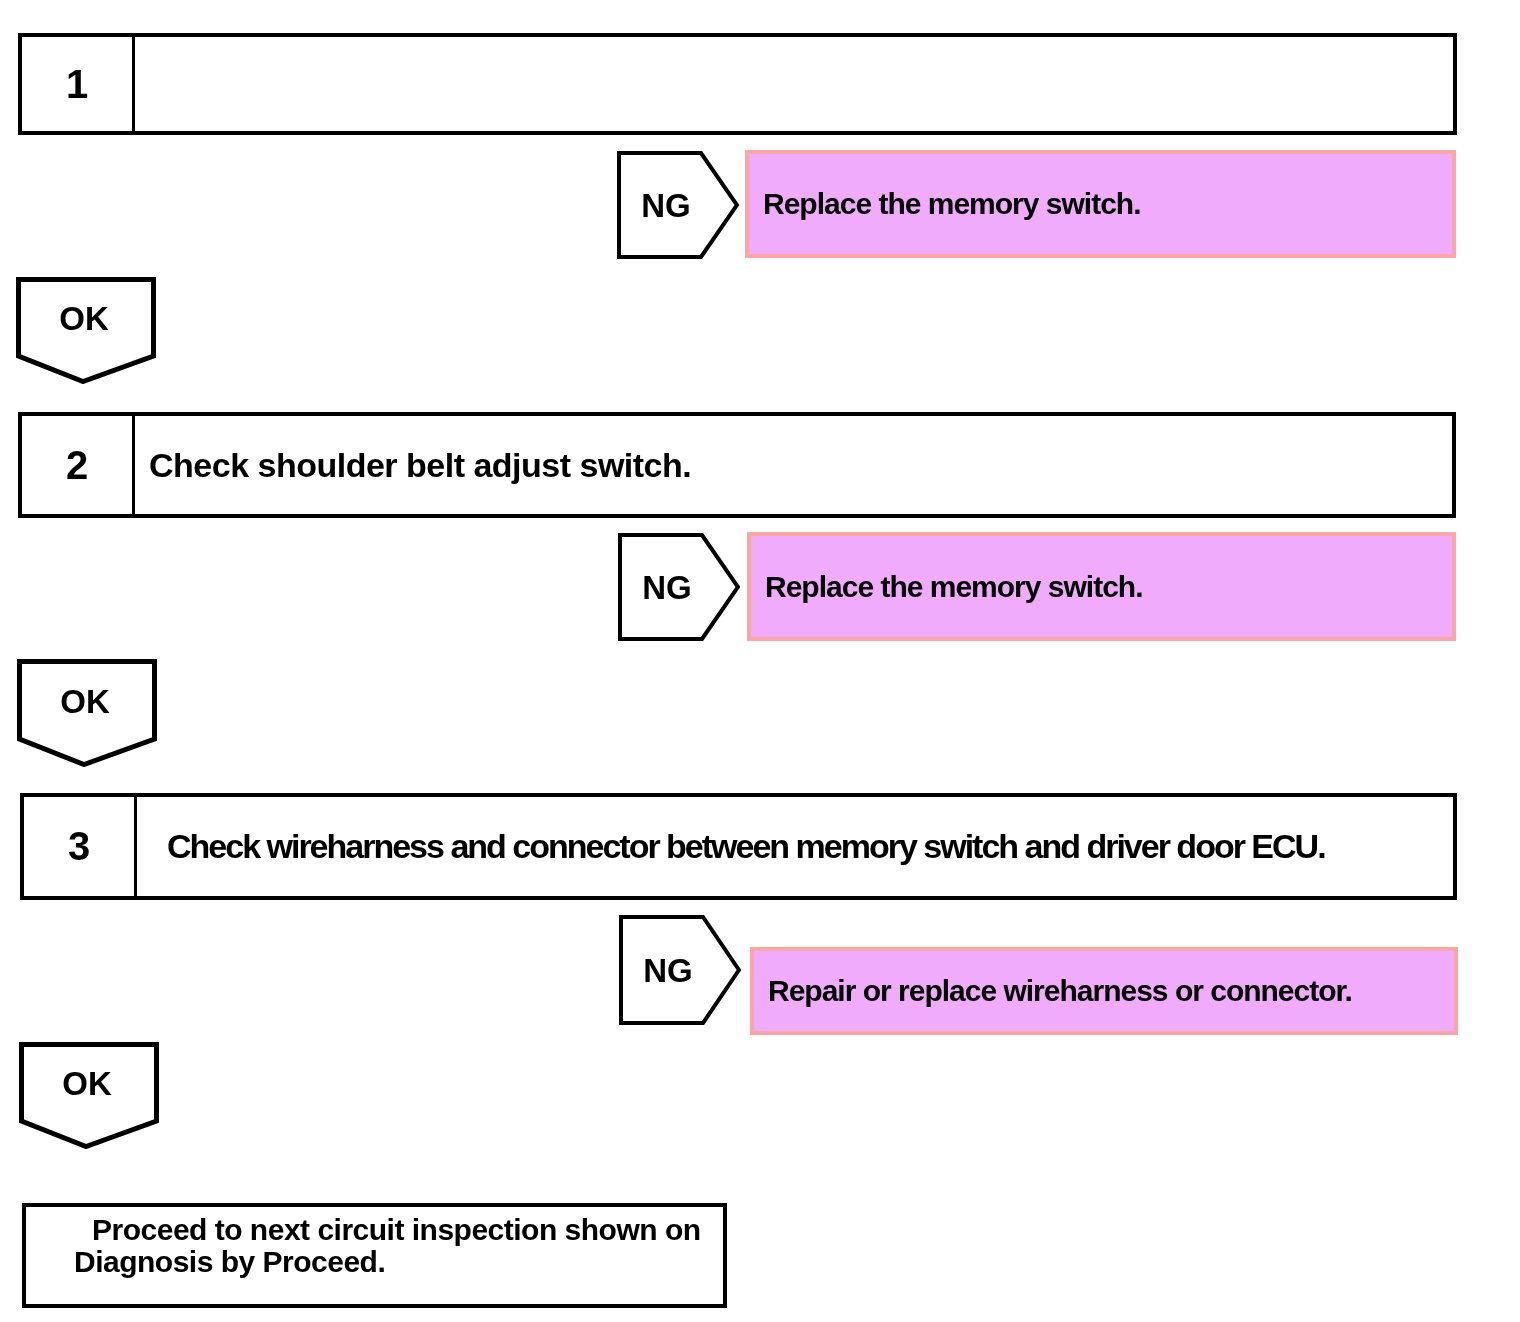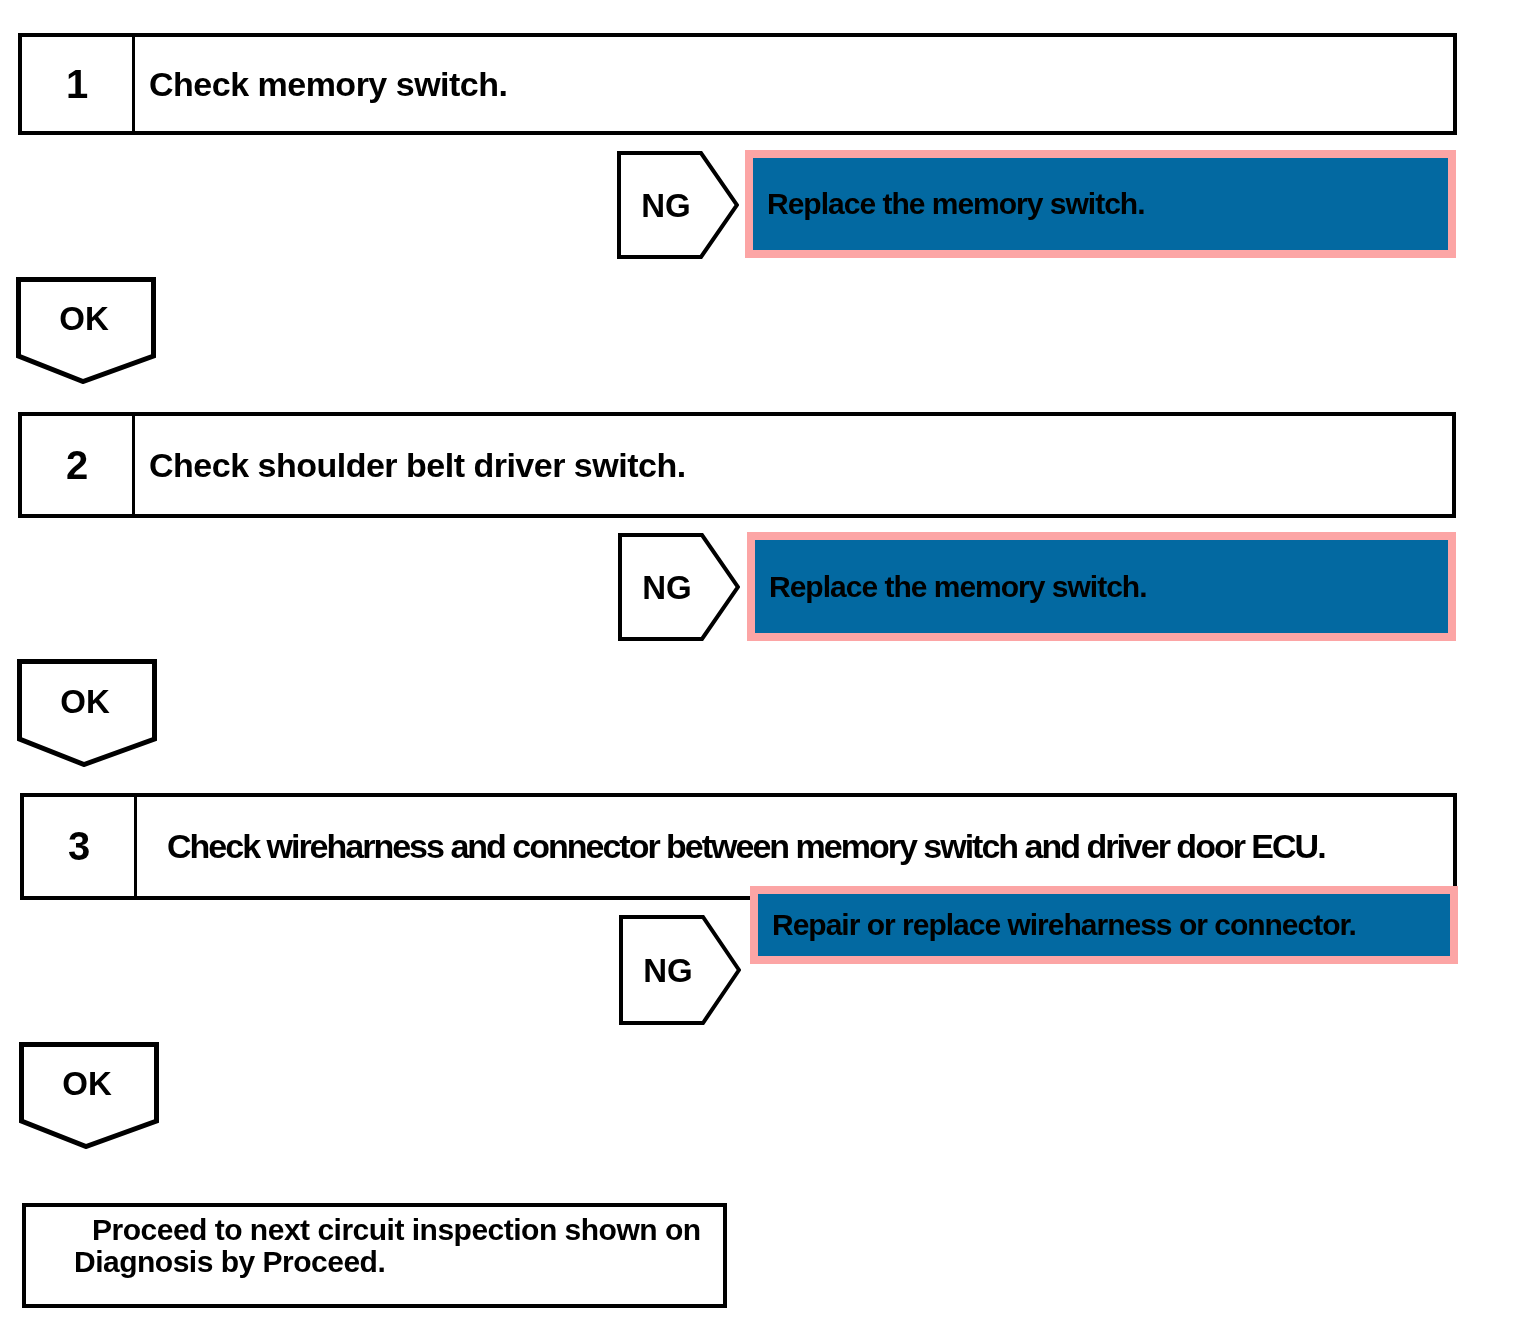--- a/index.html
+++ b/index.html
@@ -35,22 +35,22 @@
     align-items: center;
     padding-left: 14px;
     font-size: 34px;
     letter-spacing: -0.5px;
     white-space: nowrap;
   }
   .step-text.tight { letter-spacing: -2px; margin-left: 16px; }
   .result-box {
     position: absolute;
     box-sizing: border-box;
-    border: 8px solid #fca5a5;
-    background: #0369a1;
+    border: 4px solid #fca5a5;
+    background: #f0abfc;
     display: flex;
     align-items: center;
     padding-left: 14px;
   }
   .result-text {
     font-size: 30px;
     letter-spacing: -1px;
     white-space: nowrap;
   }
   svg.badge { position: absolute; display: block; }
@@ -78,40 +78,39 @@
   }
   .final-line.line1 { padding-left: 18px; }
 </style>
 </head>
 <body>
 
 <div class="page">
 
   <div class="step-box" style="left:18px; top:33px; width:1439px; height:102px;">
     <div class="step-num">1</div>
-    <div class="step-text">Check memory switch.</div>
   </div>
 
   <svg class="badge ng" style="left:617px; top:151px;" width="122" height="108" viewBox="0 0 122 108">
     <polygon points="2,2 84,2 120,54 84,106 2,106"></polygon>
     <text x="49" y="66">NG</text>
   </svg>
 
   <div class="result-box" style="left:745px; top:150px; width:711px; height:108px;">
     <span class="result-text">Replace the memory switch.</span>
   </div>
 
   <svg class="badge ok" style="left:16px; top:277px;" width="140" height="107" viewBox="0 0 140 107">
     <polygon points="2.5,2.5 137.5,2.5 137.5,79 67,104.5 2.5,79"></polygon>
     <text x="68" y="53">OK</text>
   </svg>
 
   <div class="step-box" style="left:18px; top:412px; width:1438px; height:106px;">
     <div class="step-num">2</div>
-    <div class="step-text">Check shoulder belt driver switch.</div>
+    <div class="step-text">Check shoulder belt adjust switch.</div>
   </div>
 
   <svg class="badge ng" style="left:618px; top:533px;" width="122" height="108" viewBox="0 0 122 108">
     <polygon points="2,2 84,2 120,54 84,106 2,106"></polygon>
     <text x="49" y="66">NG</text>
   </svg>
 
   <div class="result-box" style="left:747px; top:532px; width:709px; height:109px;">
     <span class="result-text">Replace the memory switch.</span>
   </div>
@@ -124,21 +123,21 @@
   <div class="step-box" style="left:20px; top:793px; width:1437px; height:107px;">
     <div class="step-num">3</div>
     <div class="step-text tight">Check wireharness and connector between memory switch and driver door ECU.</div>
   </div>
 
   <svg class="badge ng" style="left:619px; top:915px;" width="122" height="110" viewBox="0 0 122 110">
     <polygon points="2,2 84,2 120,55 84,108 2,108"></polygon>
     <text x="49" y="67">NG</text>
   </svg>
 
-  <div class="result-box" style="left:750px; top:886px; width:708px; height:78px;">
+  <div class="result-box" style="left:750px; top:947px; width:708px; height:88px;">
     <span class="result-text">Repair or replace wireharness or connector.</span>
   </div>
 
   <svg class="badge ok" style="left:19px; top:1042px;" width="140" height="107" viewBox="0 0 140 107">
     <polygon points="2.5,2.5 137.5,2.5 137.5,79 67,104.5 2.5,79"></polygon>
     <text x="68" y="53">OK</text>
   </svg>
 
   <div class="final-box" style="left:22px; top:1203px; width:705px; height:105px;padding-left:48px;">
     <div class="final-line line1">Proceed to next circuit inspection shown on</div>

